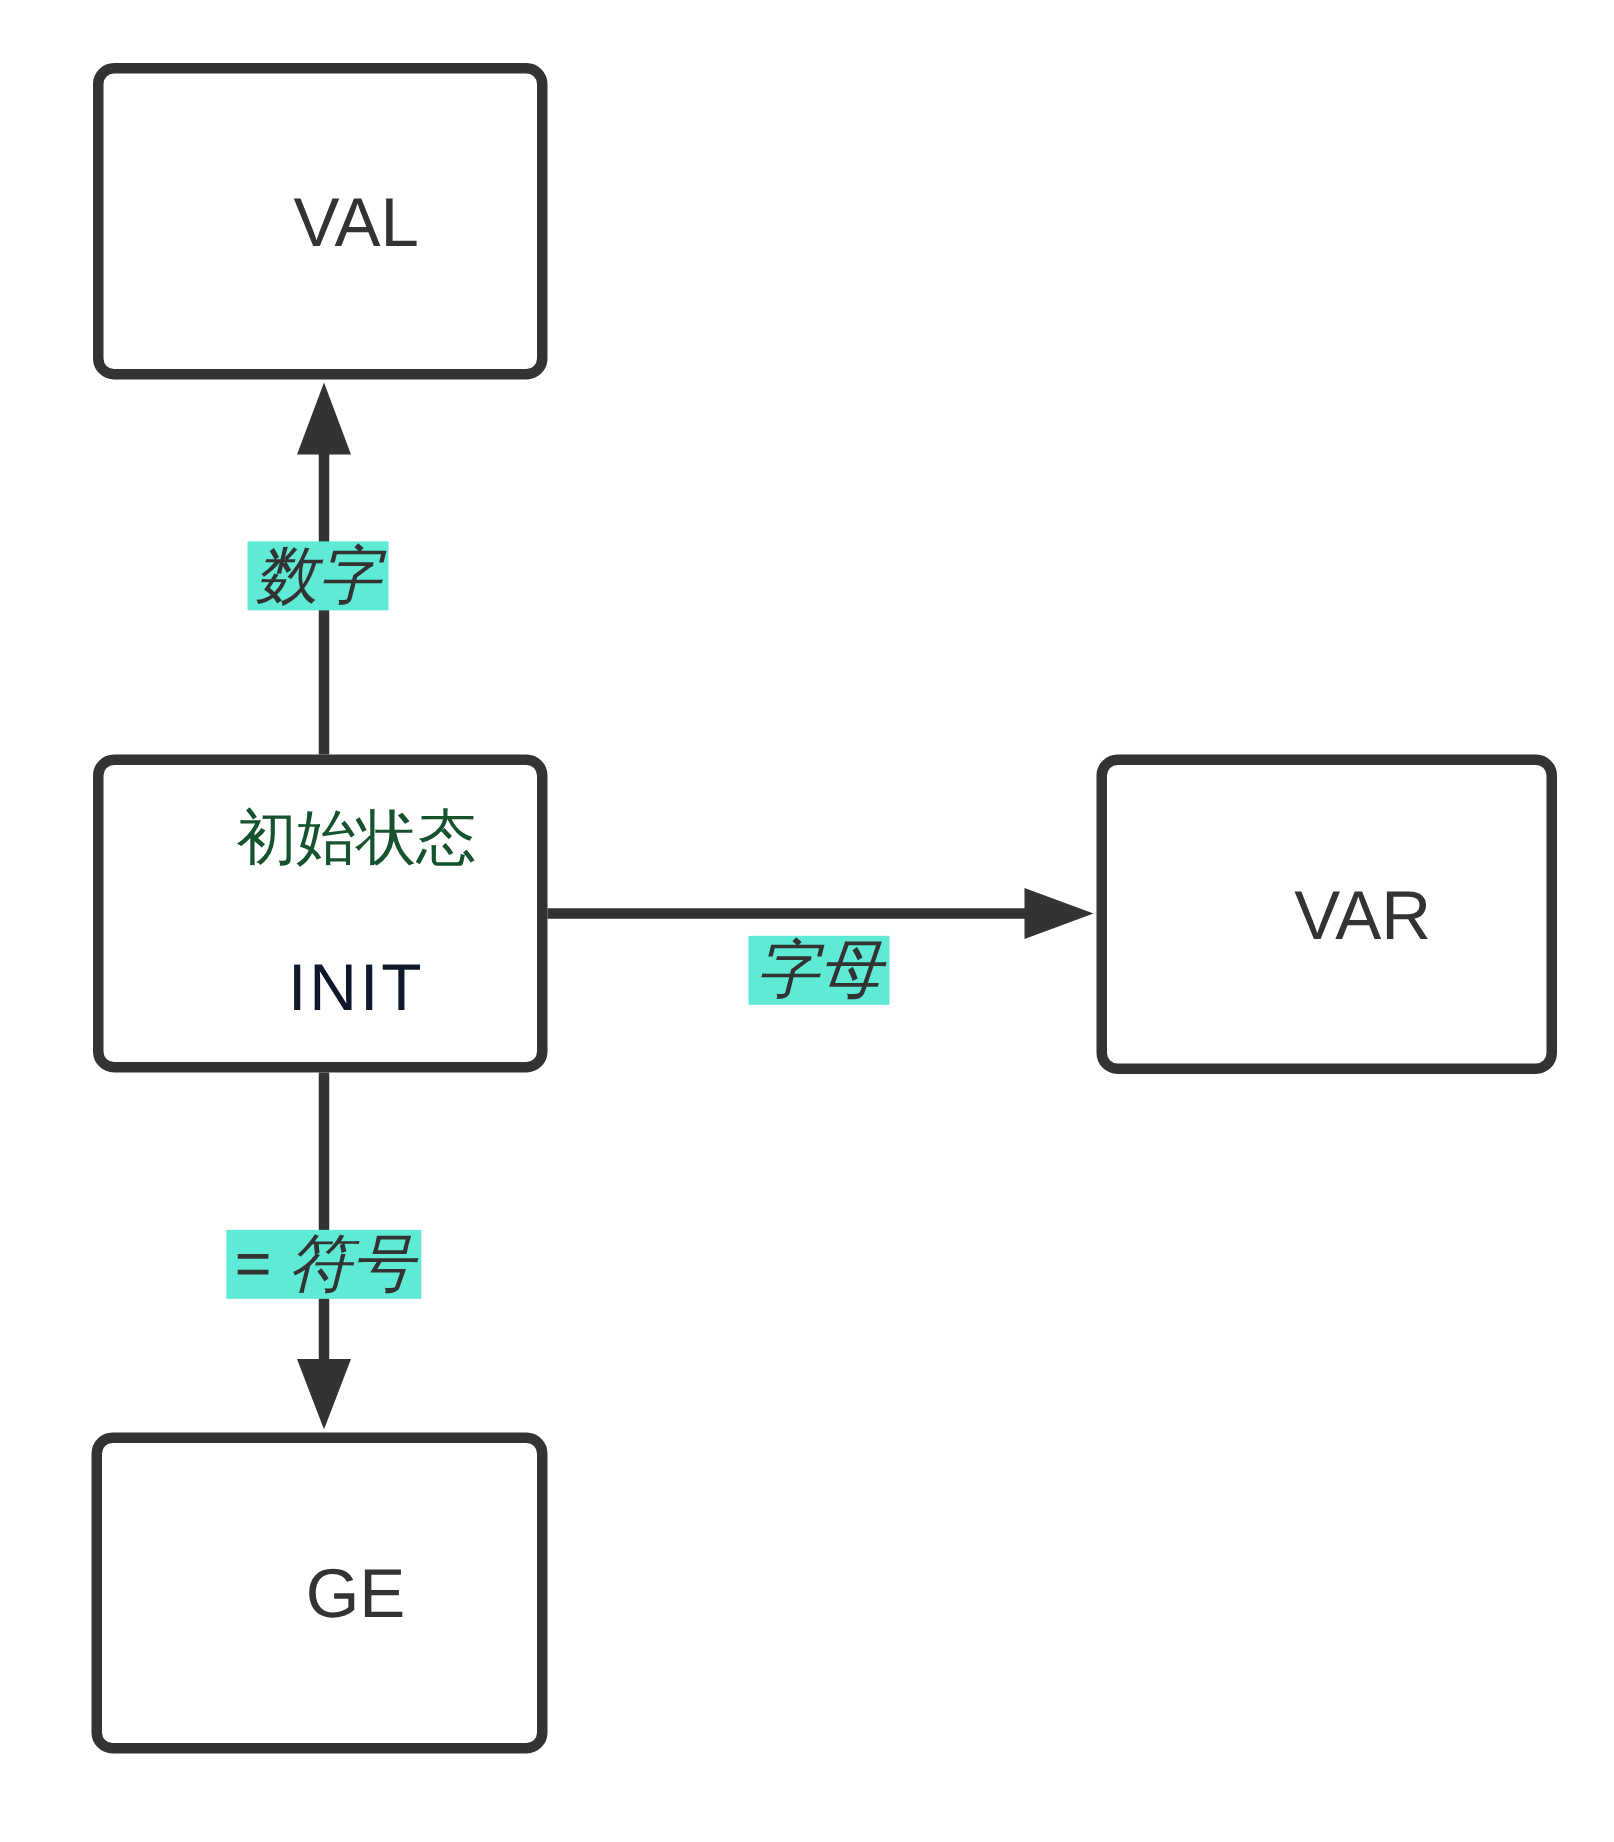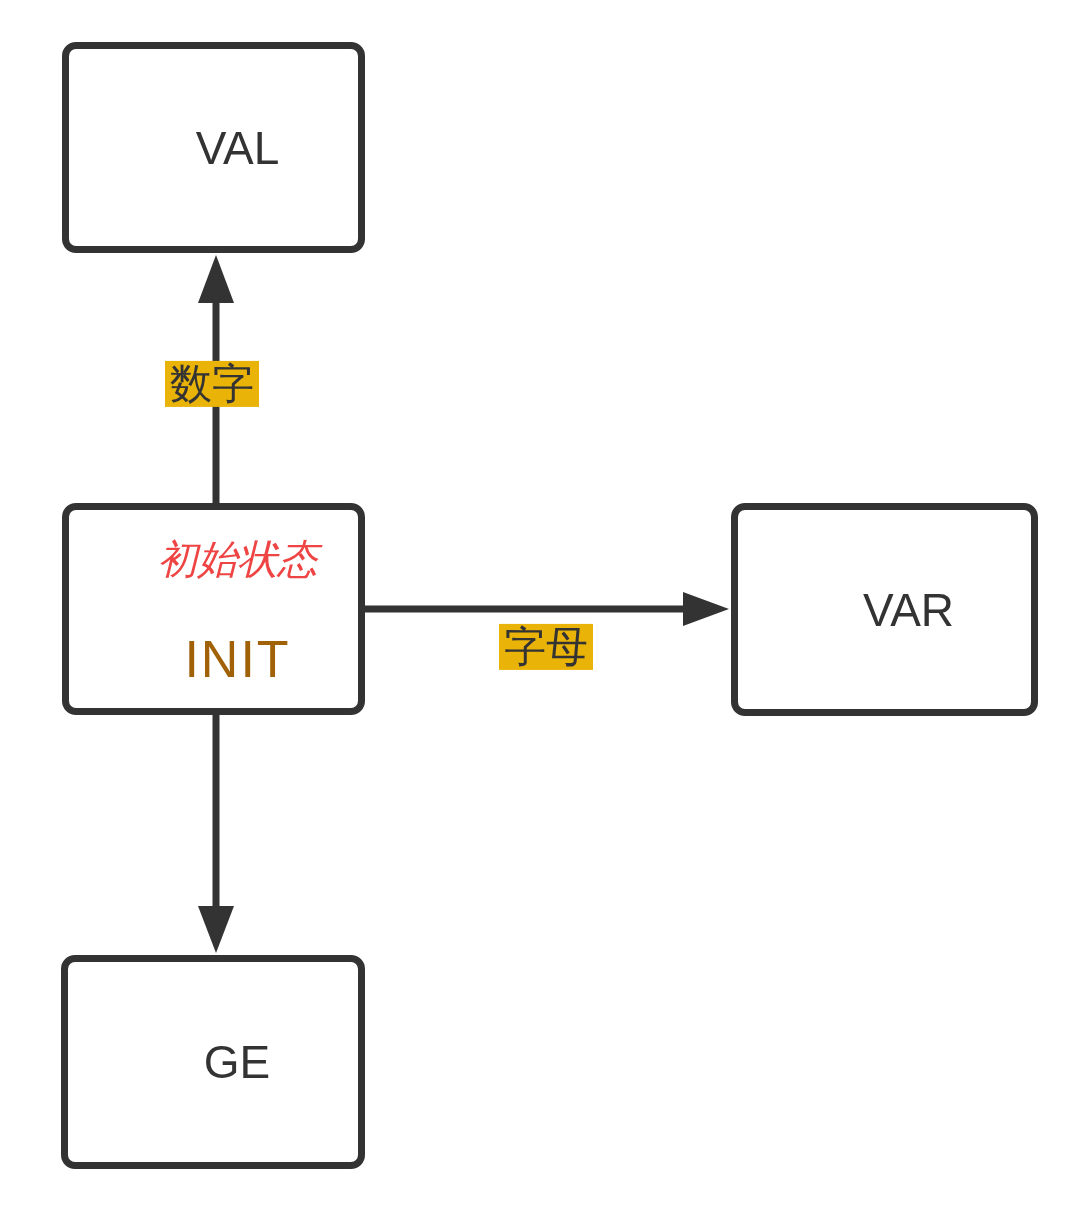--- a/index.html
+++ b/index.html
@@ -38,44 +38,44 @@
     padding-left: 48px;
   }
   .node .single-label {
     font-size: 46px;
     line-height: 1;
     color: #333333;
   }
   .node .multi-label-line1 {
     font-size: 40px;
     line-height: 52px;
-    color: #ef4444;
-    font-style: italic;
+    color: #14532d;
   }
   .node .multi-label-line2 {
-    font-size: 52px;
+    font-size: 44px;
     line-height: 52px;
     letter-spacing: 2px;
-    color: #a16207;
+    color: #0f172a;
     margin-top: 48px;
   }
   .node-val  { left: 62px;  top: 42px;  width: 303px; height: 211px; }
   .node-init { left: 62px;  top: 503px; width: 303px; height: 212px; }
   .node-var  { left: 731px; top: 503px; width: 307px; height: 213px; }
   .node-ge   { left: 61px;  top: 955px; width: 304px; height: 214px; }
 
   .edge-label {
     position: absolute;
     transform: translate(-50%, -50%);
-    background: #eab308;
+    background: #5eead4;
     color: #333333;
     font-size: 42px;
     line-height: 1.1;
     padding: 0 5px;
     white-space: nowrap;
+    font-style: italic;
   }
   .edge-label-digit  { left: 212px; top: 384px; }
   .edge-label-letter { left: 546px; top: 647px; }
   .edge-label-equals { left: 216px; top: 843px; }
 </style>
 </head>
 <body>
 
 <div class="canvas">
 
@@ -89,20 +89,21 @@
       <polygon points="729,609 683,592 683,626" stroke="none"></polygon>
     </g>
     <g stroke="#333333" fill="#333333">
       <line x1="216" y1="715" x2="216" y2="908" stroke-width="7"></line>
       <polygon points="216,953 198,906 234,906" stroke="none"></polygon>
     </g>
   </svg>
 
   <div class="edge-label edge-label-digit">数字</div>
   <div class="edge-label edge-label-letter">字母</div>
+  <div class="edge-label edge-label-equals">= 符号</div>
 
   <div class="node node-val">
     <span class="single-label">VAL</span>
   </div>
 
   <div class="node node-init">
     <span class="multi-label-line1">初始状态</span>
     <span class="multi-label-line2">INIT</span>
   </div>
 

